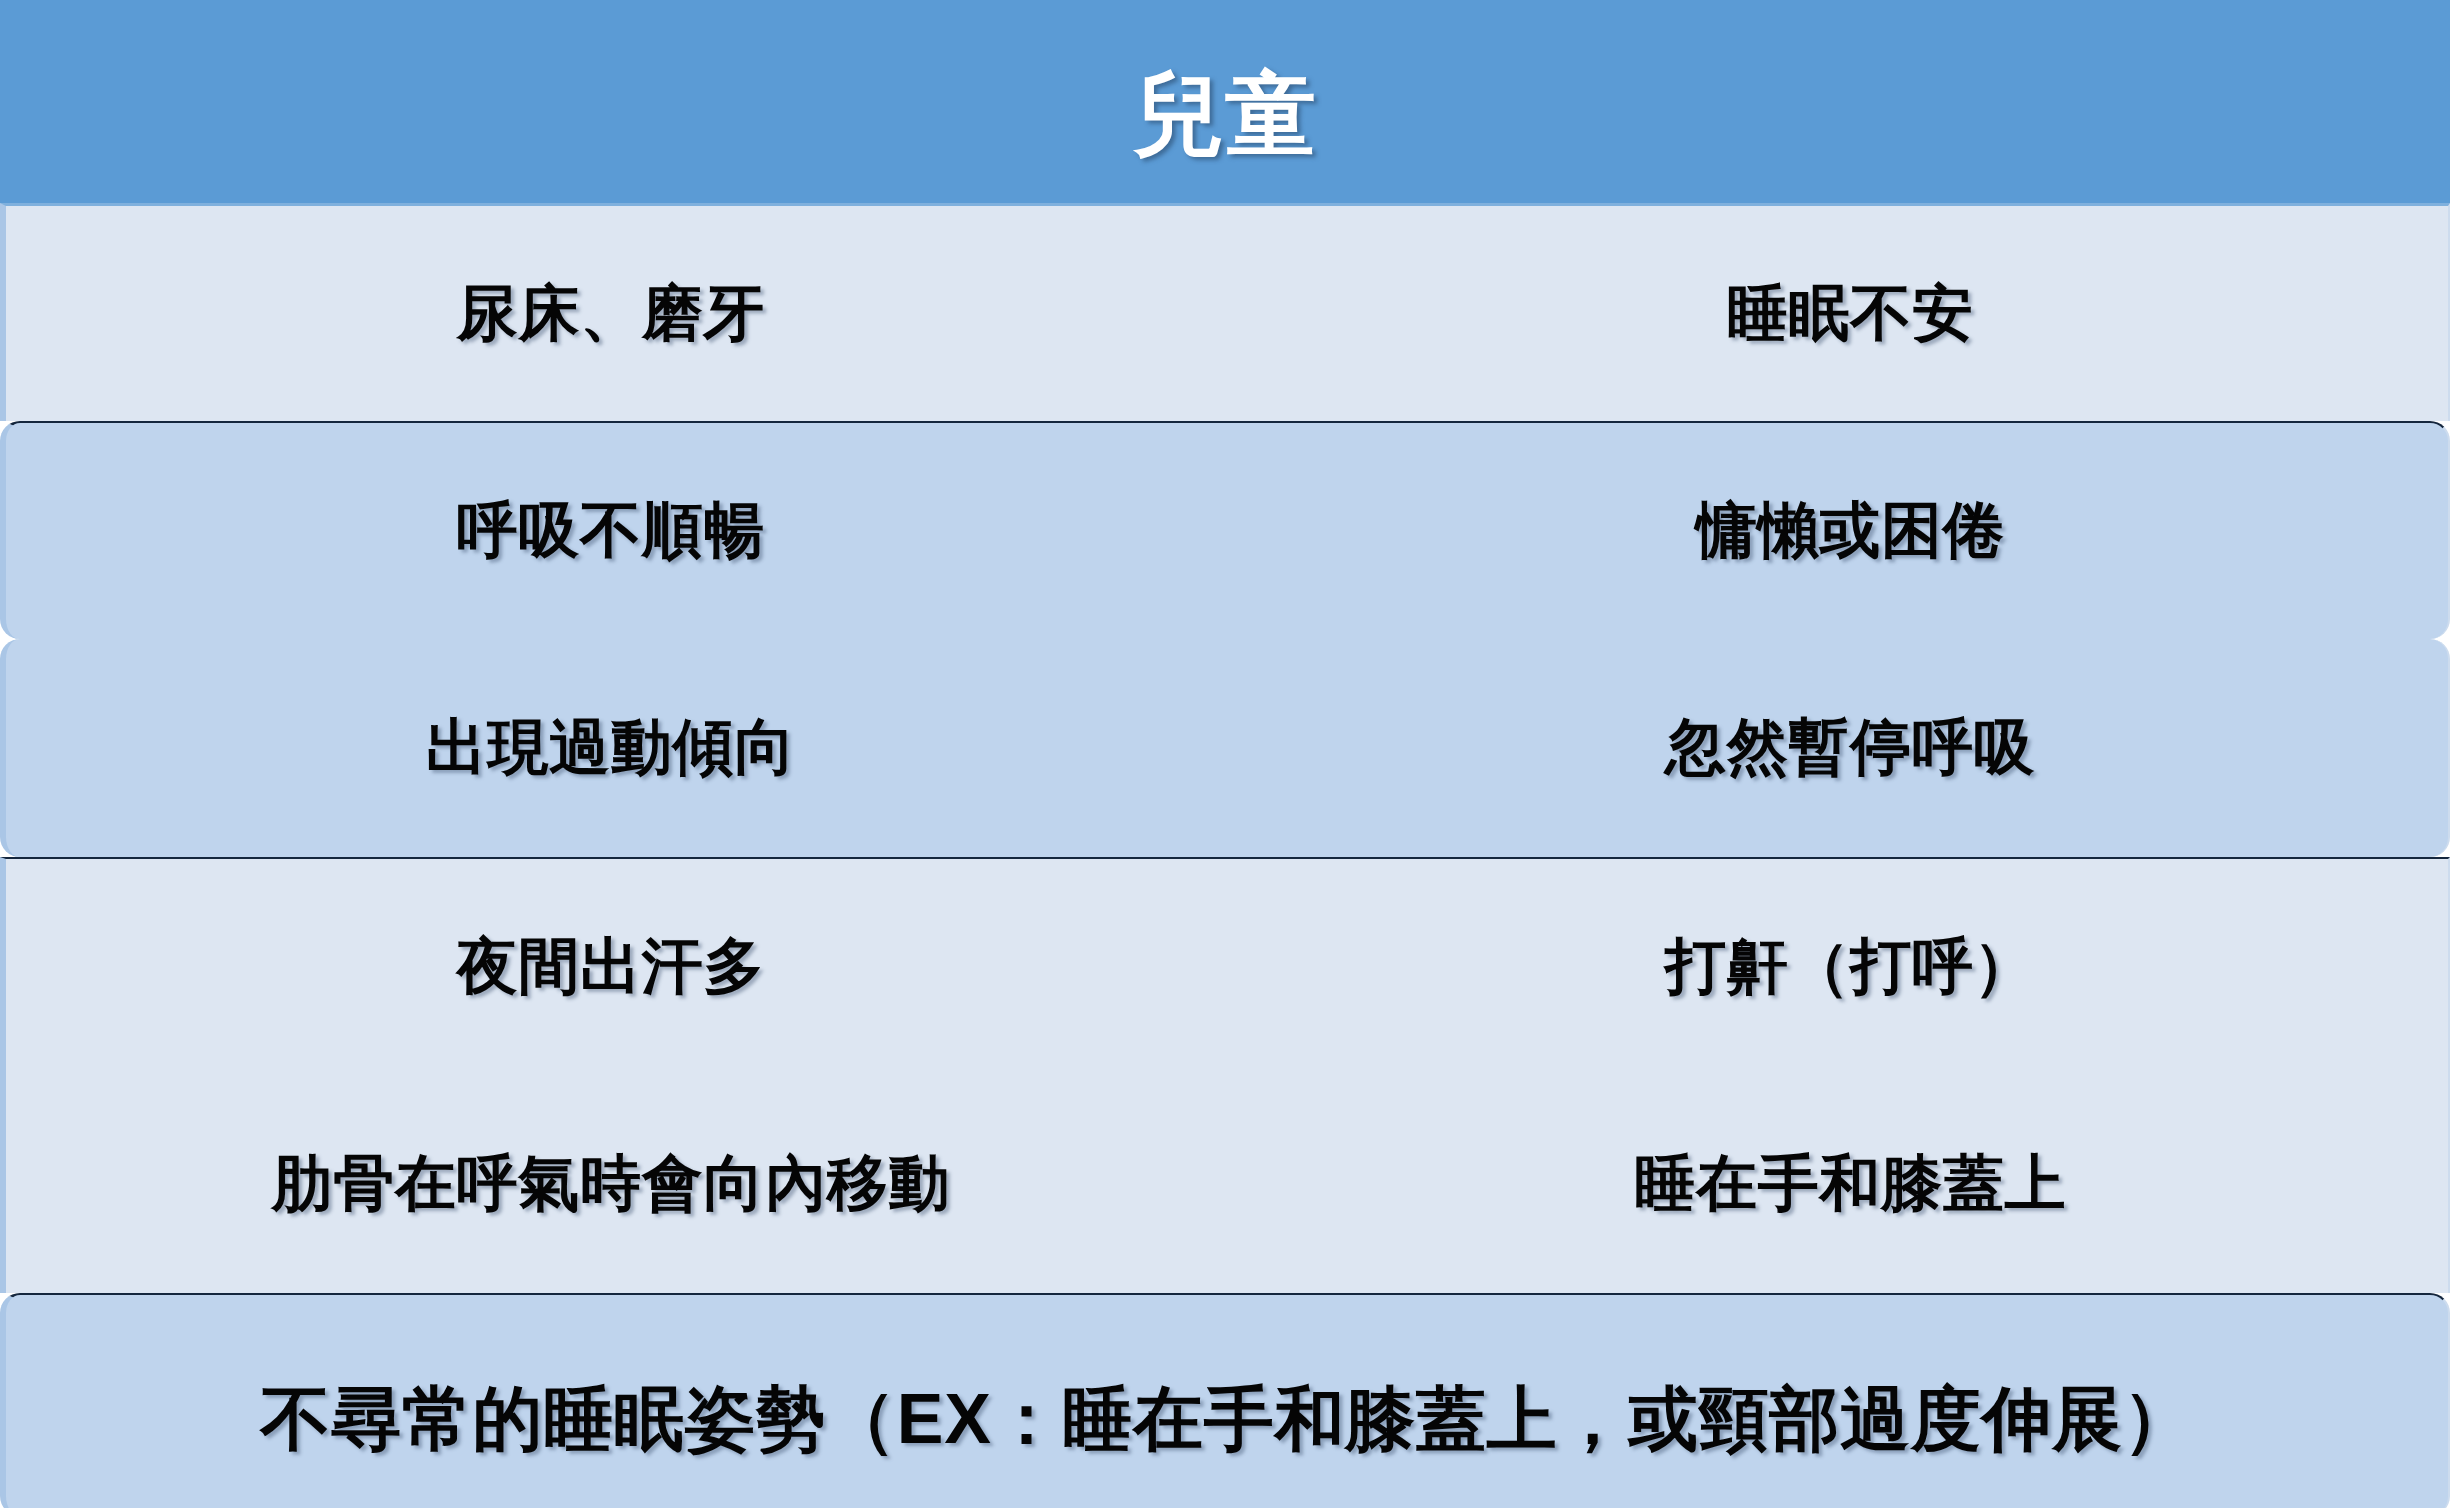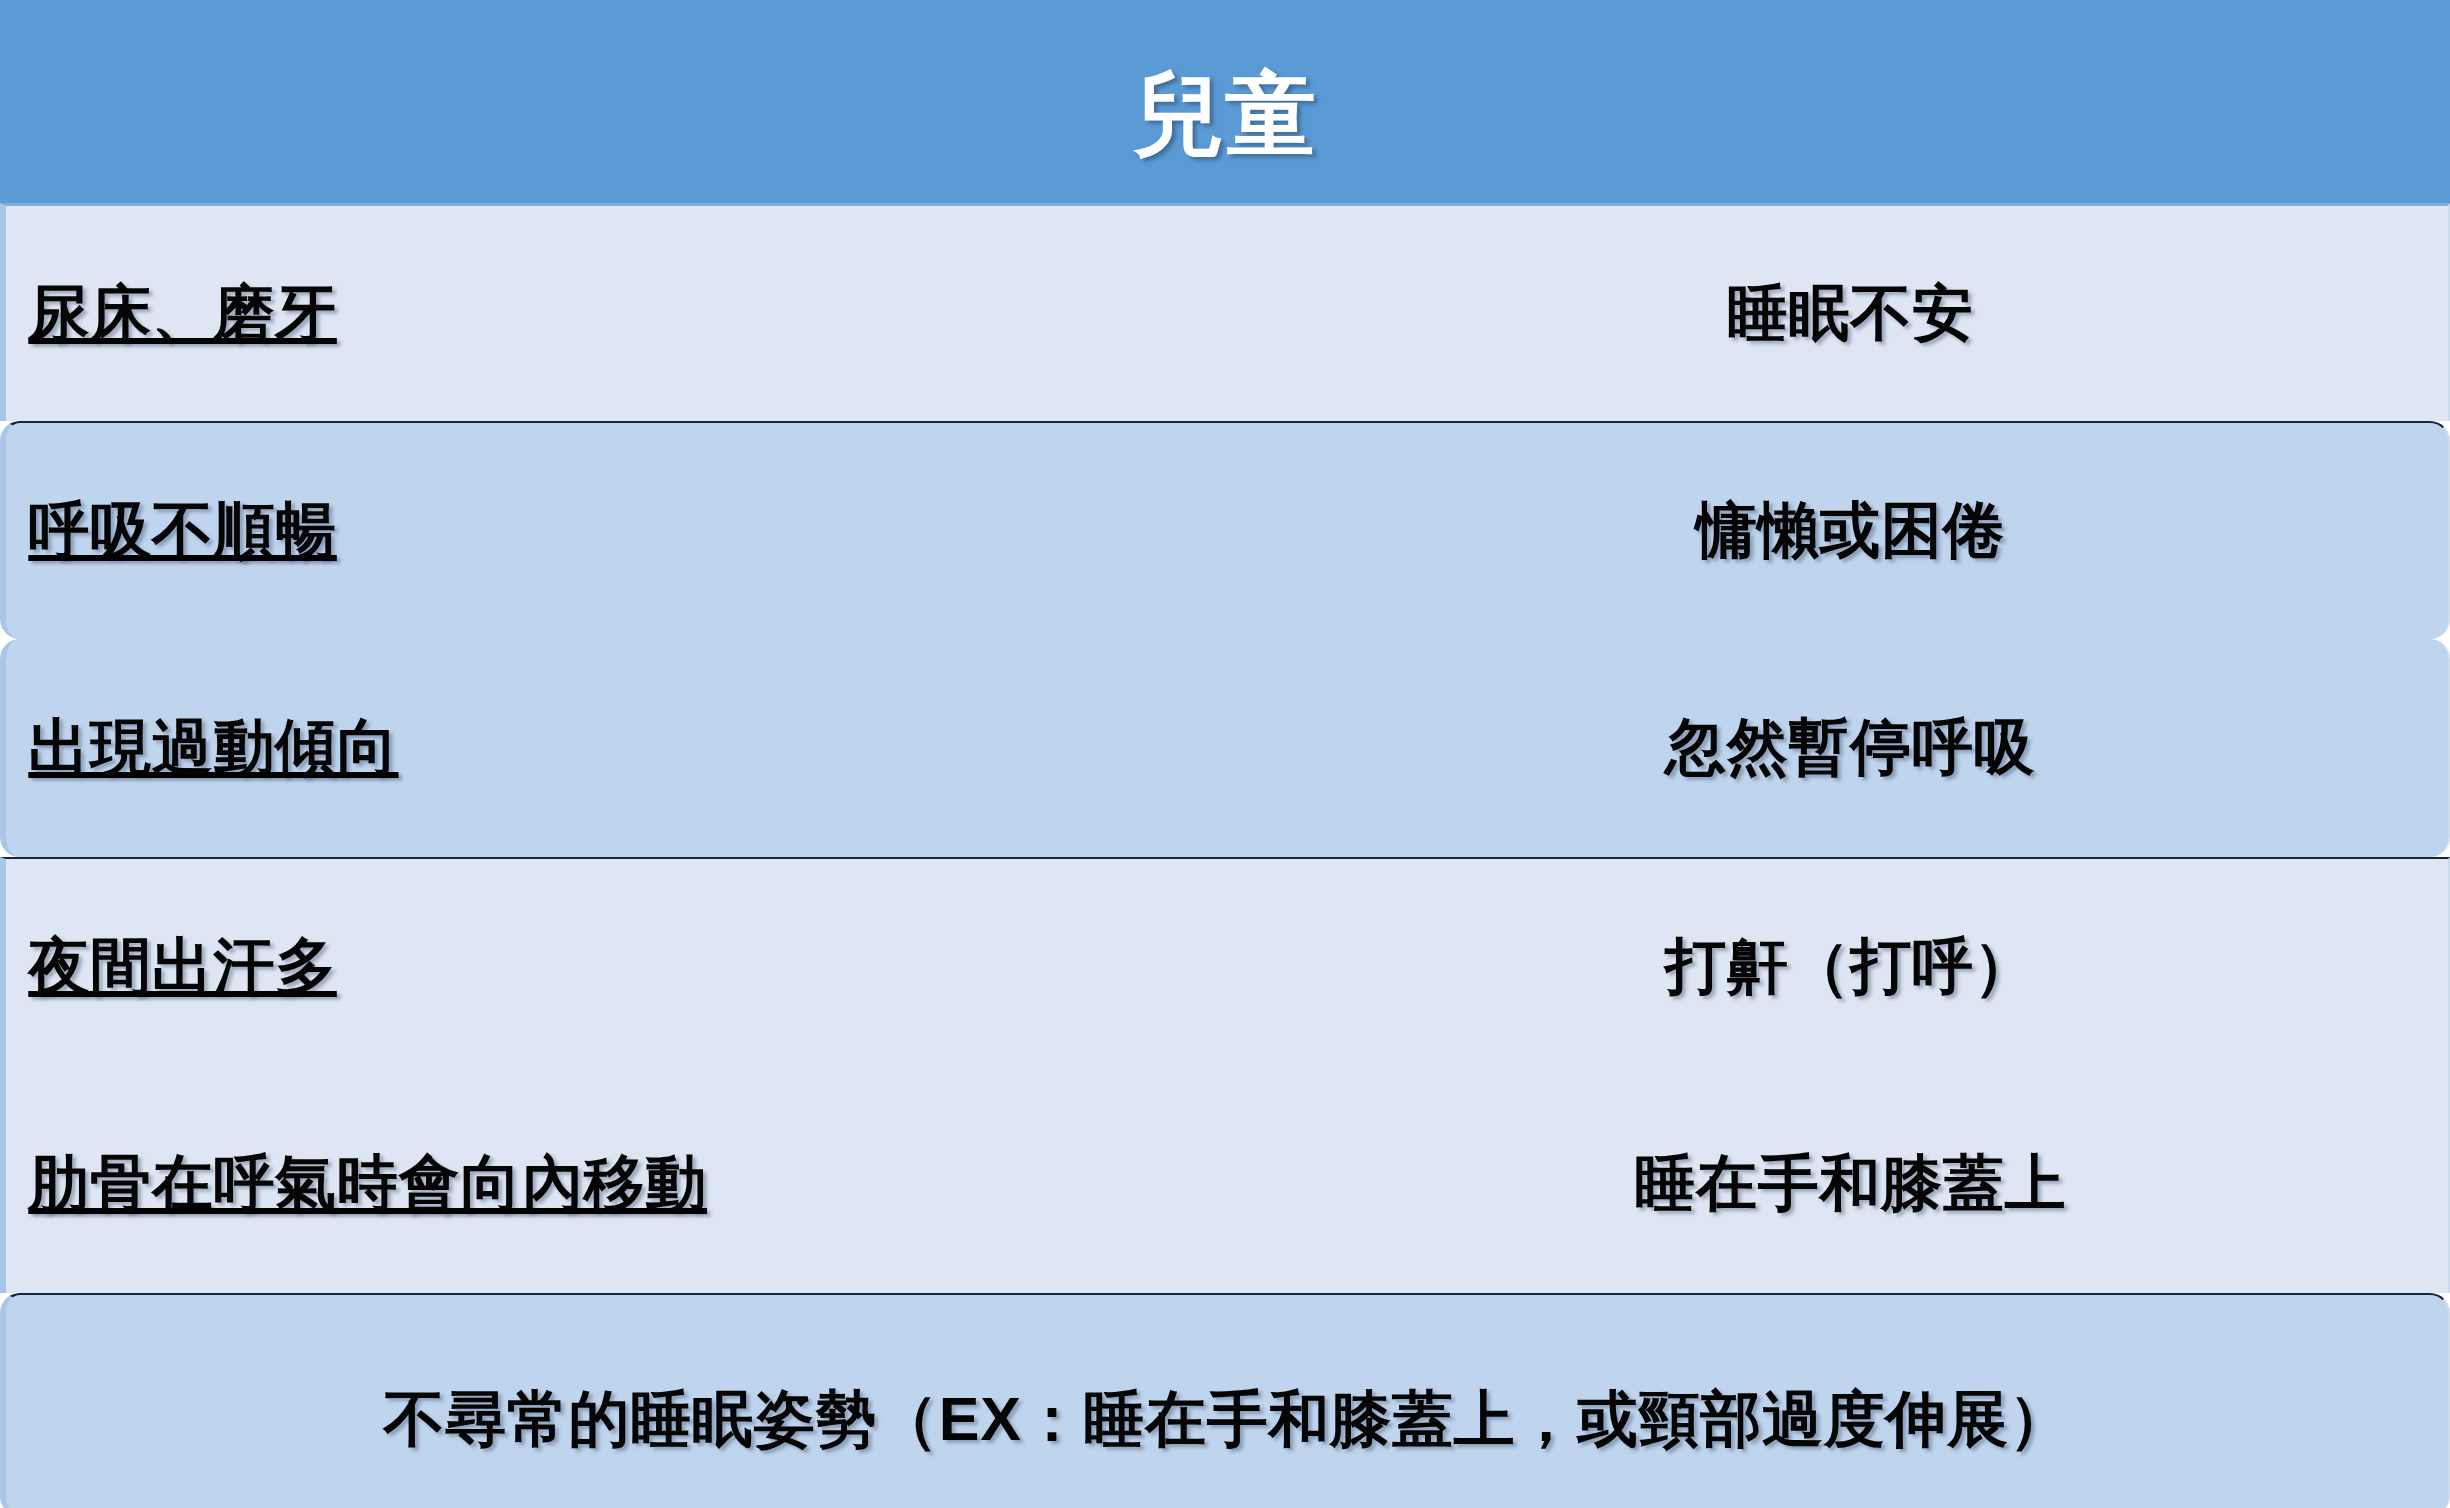--- a/index.html
+++ b/index.html
@@ -106,25 +106,25 @@
     font-size: 61px;
     line-height: 1.1;
     white-space: nowrap;
     letter-spacing: 0.7px;
     text-shadow: 3.5px 2.8px 3.5px rgba(60,80,110,0.40);
   }
   .cell.wide {
     flex: 1 1 100%;
   }
   .cell.wide span {
-    font-size: 61px;
+    font-size: 70px;
     margin-top: 28px;
   }
   
-  .cell.left  { justify-content: flex-start; transform: translateX(-5.7px); text-decoration: underline; }
+  .cell.left  { justify-content: center; transform: translateX(-5.7px); }
   .cell.right { justify-content: center; transform: translateX(12.7px); }
 </style>
 </head>
 <body>
 
 <div id="slide">
 
   <div class="header-bar">
     <div class="header-title">
       <span class="title-lead">兒童</span>

